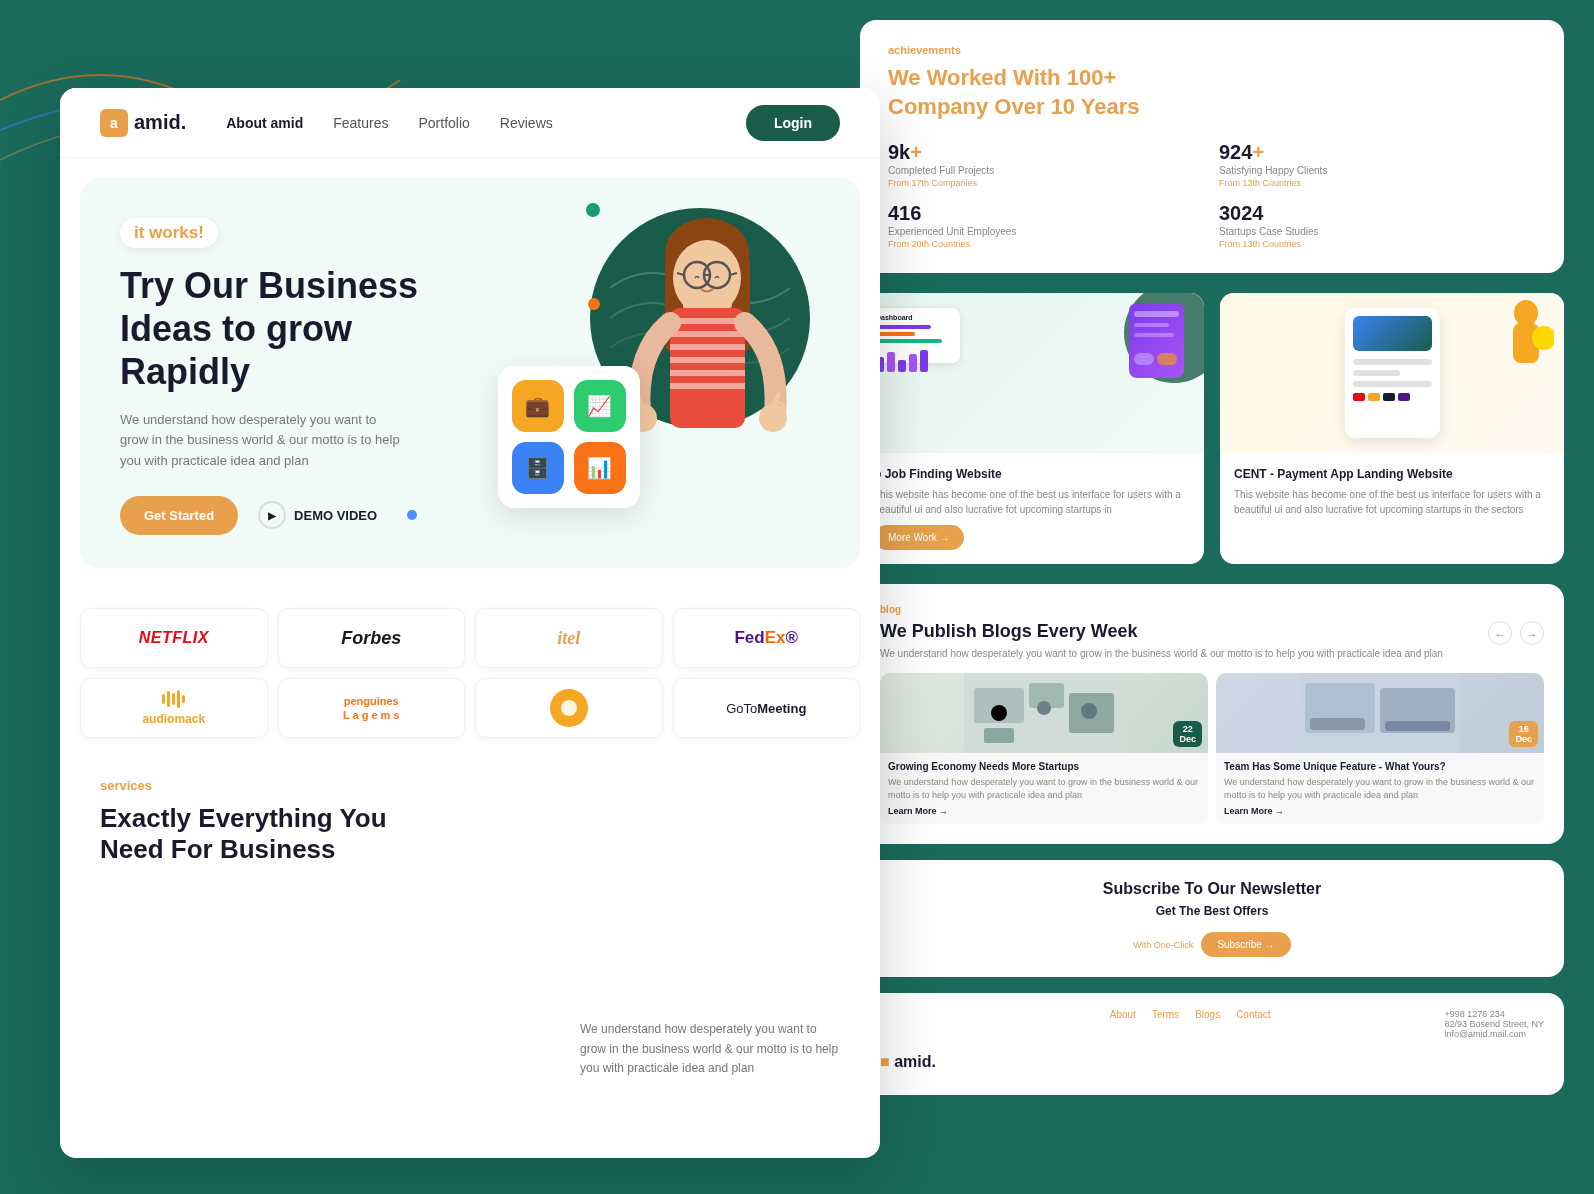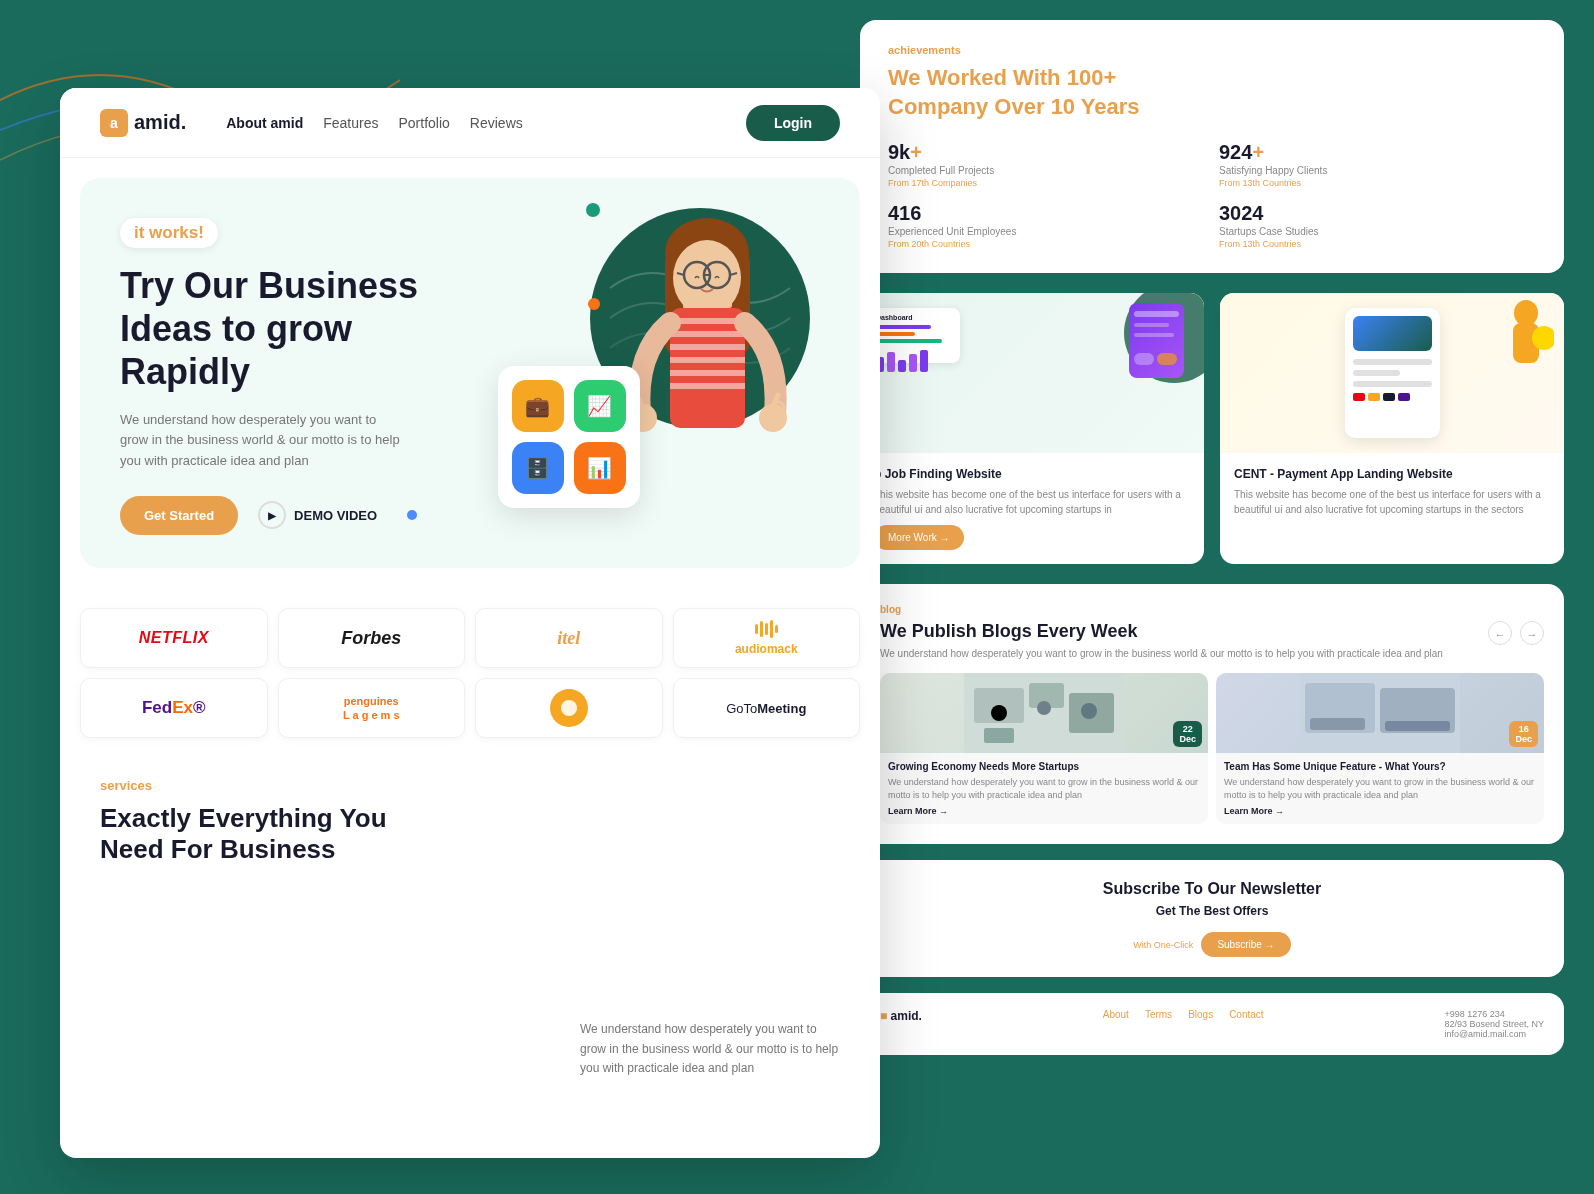--- a/index.html
+++ b/index.html
@@ -72,21 +72,21 @@
       border-radius: 6px;
       display: flex;
       align-items: center;
       justify-content: center;
       color: white;
       font-size: 14px;
       font-weight: 800;
     }
     .nav-links {
       display: flex;
-      gap: 20px;
+      gap: 30px;
       flex: 1;
       align-items: center;
     }
     .nav-link {
       font-size: 14px;
       color: #555;
       cursor: pointer;
       text-decoration: none;
     }
     .nav-link.active {
@@ -492,21 +492,21 @@
       gap: 4px;
     }
 
     
     .footer-section {
       background: white;
       border-radius: 16px;
       padding: 16px 20px;
       color: #1a1a2e;
     }
-    .footer-logo { font-size: 12px; font-weight: 800; color: #1a1a2e; margin-bottom: 8px; }
+    .footer-logo { font-size: 16px; font-weight: 800; color: #1a1a2e; margin-bottom: 8px; margin-top: 44px; }
     .footer-links { display: flex; gap: 16px; margin-bottom: 8px; }
     .footer-link { font-size: 10px; color: #e8a04c; cursor: pointer; }
     .footer-address { font-size: 9px; color: #888; }
     .footer-email { font-size: 9px; color: #888; }
 
     
     .blog-nav { display: flex; gap: 8px; justify-content: flex-end; margin-bottom: 10px; }
     .nav-arrow { 
       width: 24px; height: 24px; border-radius: 50%; 
       border: 1px solid #ddd; display: flex; align-items: center; justify-content: center;
@@ -674,33 +674,33 @@
     <div class="partner-card">
       <span class="partner-netflix">NETFLIX</span>
     </div>
     <div class="partner-card">
       <span class="partner-forbes">Forbes</span>
     </div>
     <div class="partner-card">
       <span class="partner-itel" style="font-family: Georgia, serif;"><em>itel</em></span>
     </div>
     <div class="partner-card">
+      <span class="partner-fedex">Fed<span class="fedex-ex">Ex</span>®</span>
+    </div>
+    <div class="partner-card">
       <div class="audiomack-icon">
         <div class="audio-wave">
           <div class="audio-bar" style="height:10px;"></div>
           <div class="audio-bar" style="height:16px;"></div>
           <div class="audio-bar" style="height:12px;"></div>
           <div class="audio-bar" style="height:18px;"></div>
           <div class="audio-bar" style="height:8px;"></div>
         </div>
         <span class="partner-audiomack">audiomack</span>
       </div>
-    </div>
-    <div class="partner-card">
-      <span class="partner-fedex">Fed<span class="fedex-ex">Ex</span>®</span>
     </div>
     <div class="partner-card">
       <span class="partner-penguines">penguines<br>L a g e m s</span>
     </div>
     <div class="partner-card">
       <div style="width:38px;height:38px;border-radius:50%;background:#f5a623;display:flex;align-items:center;justify-content:center;">
         <div style="width:16px;height:16px;border-radius:50%;background:#fff5e0;"></div>
       </div>
     </div>
     <div class="partner-card">

